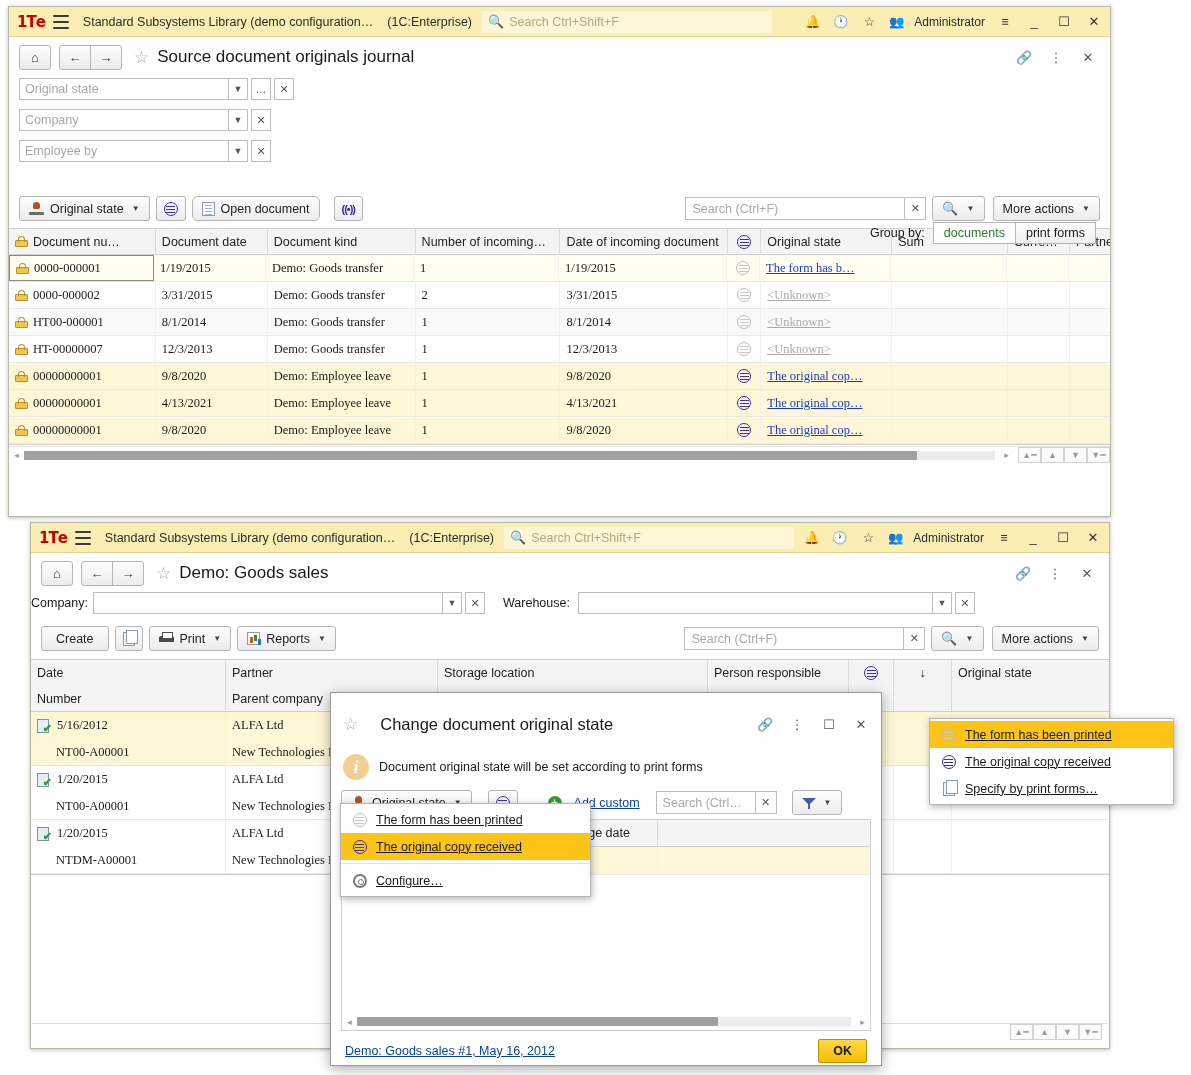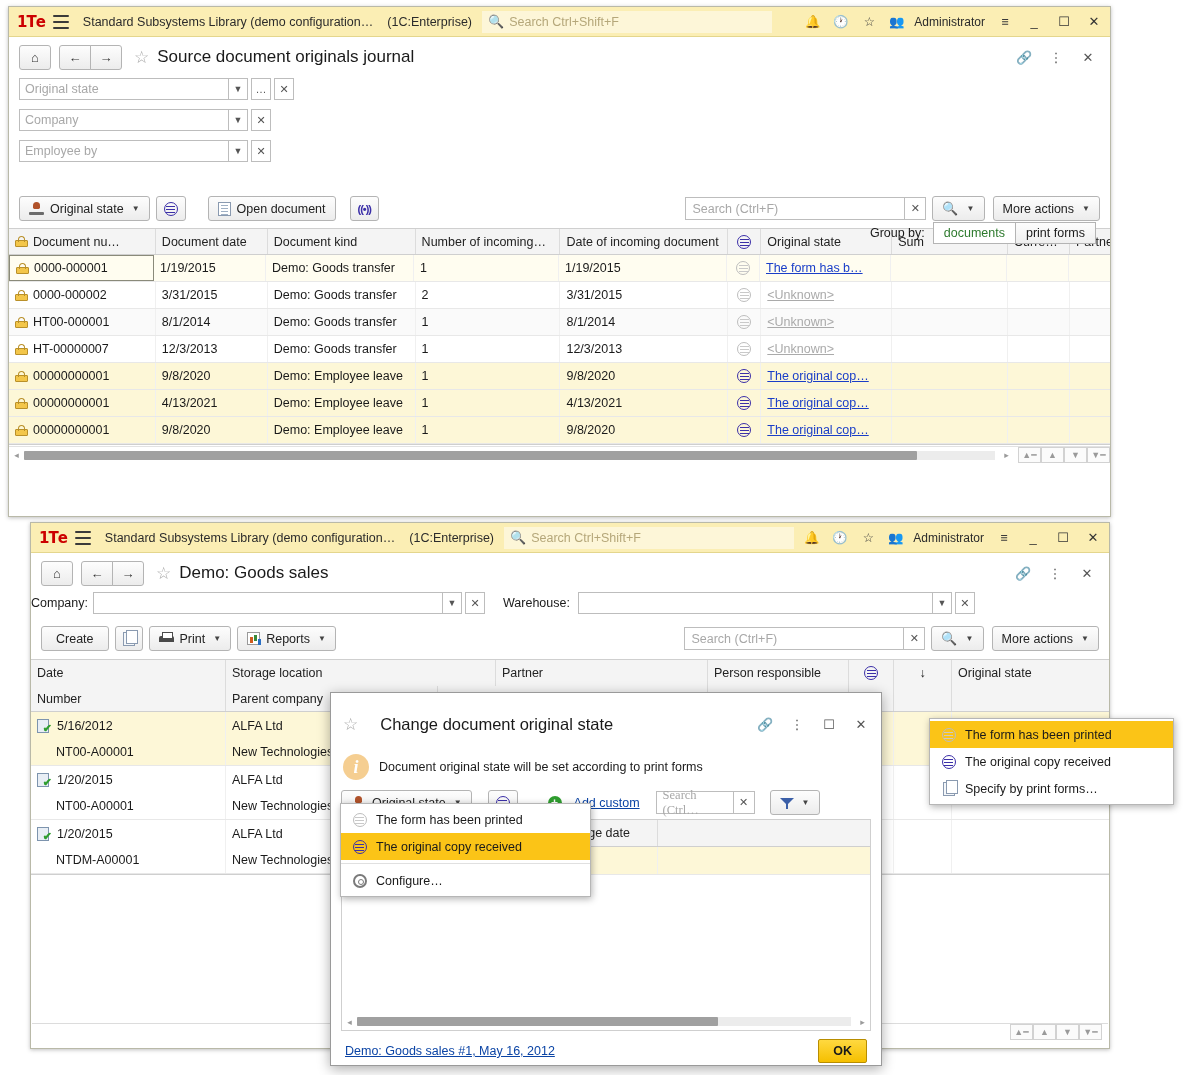--- a/index.html
+++ b/index.html
@@ -88,21 +88,21 @@
     display:flex; align-items:center; color:#a8a8a8; font-size:12.5px;
   }
   .searchclr { height:23px; width:21px; border:1px solid #bdbdbd; border-left:none; background:#fff;
     display:flex; align-items:center; justify-content:center; color:#555; font-size:11px; cursor:pointer;}
 
   
   .grid { border-top:1px solid #cfcfcf; border-bottom:1px solid #cfcfcf; }
   .gridhead { display:flex; background:#f4f4f4; border-bottom:1px solid #cfcfcf; height:26px; }
   .gh { display:flex; align-items:center; padding:0 6px; font-size:12.5px; color:#222;
         border-right:1px solid #dcdcdc; overflow:hidden; white-space:nowrap;}
-  .grow { display:flex; height:27px; border-bottom:1px solid #e8e8e8;}
+  .grow { display:flex; height:27px; border-bottom:1px solid #e8e8e8;font-family:Liberation Serif, serif;}
   .gc { display:flex; align-items:center; padding:0 6px; font-size:12.5px; overflow:hidden; white-space:nowrap;
         border-right:1px solid #f0f0f0;}
   .grow.alt { background:#fafafa; }
   .grow.yel { background:#fdf7d7; }
   .grow.sel { background:#fffdf0; }
   .selcell { border:1px solid #8a8a7a; background:#fffdf0; }
   .lockico { width:13px; height:11px; margin-right:5px; flex:none; position:relative; }
   .blue-lnk { color:#1a3ec8; text-decoration:underline; }
   .gray-lnk { color:#aaa; text-decoration:underline; }
 
@@ -122,21 +122,21 @@
   .info-row { display:flex; align-items:center; padding:2px 12px 8px 12px;}
   .info-ico { width:26px; height:26px; border-radius:50%; background:#f5ce91; color:#fff;
               display:flex; align-items:center; justify-content:center; font-style:italic;
               font-family:"Liberation Serif", serif; font-size:18px; font-weight:bold; margin-right:10px; flex:none;}
   .dlgfoot { display:flex; align-items:center; padding:8px 14px 10px 14px;}
   .okbtn { margin-left:auto; height:24px; min-width:48px; padding:0 14px; background:linear-gradient(#ffd940,#f5bf00);
            border:1px solid #b88d00; border-radius:2px; font-weight:bold; font-size:12.5px; color:#1a1a1a;
            display:flex; align-items:center; justify-content:center; cursor:pointer;}
 
   
-  .menu { position:absolute; background:#fff; border:1px solid #b6b6b6; box-shadow:1px 2px 7px rgba(0,0,0,.3); padding:2px 0; z-index:60;}
+  .menu { position:absolute; background:#fff; border:1px solid #b6b6b6; box-shadow:1px 2px 7px rgba(0,0,0,.3); padding:2px 0; z-index:60;text-decoration:underline;}
   .mi { display:flex; align-items:center; height:27px; padding:0 16px 0 10px; font-size:12.5px; white-space:nowrap; cursor:pointer;}
   .mi.hl { background:#fbc417; }
   .mi .mico { width:17px; margin-right:8px; display:flex; align-items:center; justify-content:center; flex:none;}
   .msep { height:1px; background:#e0e0e0; margin:3px 0;}
 
   
   .ico-disc { display:inline-block; width:14px; height:14px; border-radius:50%; border:1.5px solid #3b2fa8; position:relative;}
   .ico-disc.gray { border-color:#bdbdbd;}
   .ico-disc:before { content:""; position:absolute; left:1.5px; right:1.5px; top:3px; height:1.2px; background:#3b2fa8;
                      box-shadow:0 3px 0 #3b2fa8, 0 6px 0 #3b2fa8;}
@@ -241,21 +241,21 @@
 
   <div class="cmdbar" style="margin-top:28px;">
     <div class="cbtn">
       <span class="stampico"></span>
       <span>Original state</span>
       <span class="caret">▼</span>
     </div>
     <div class="cbtn icononly">
       <span class="ico-disc"></span>
     </div>
-    <div class="cbtn" style="margin-left:16px;">
+    <div class="cbtn" style="margin-left:0;border-radius:6px;">
       <span class="docico"></span>
       <span>Open document</span>
     </div>
     <div class="cbtn icononly" style="margin-left:8px;">
       <span class="wave">((•))</span>
     </div>
     <div class="searchbox">
       <div class="searchinput">Search (Ctrl+F)</div>
       <div class="searchclr">✕</div>
       <div class="cbtn" style="margin-left:6px;">
@@ -543,22 +543,22 @@
       <div class="cbtn" style="margin-left:8px;">
         <span>More actions</span>
         <span class="caret">▼</span>
       </div>
     </div>
   </div>
 
   <div class="grid" style="margin-top:4px;">
     <div class="gridhead" style="border-bottom:none;">
       <div class="gh" style="width:195px;">Date</div>
+      <div class="gh" style="width:212px;">Partner</div>
       <div class="gh" style="width:270px;">Storage location</div>
-      <div class="gh" style="width:212px;">Partner</div>
       <div class="gh" style="width:141px;">Person responsible</div>
       <div class="gh" style="width:45px;justify-content:center;">
         <span class="ico-disc"></span>
       </div>
       <div class="gh" style="width:58px;justify-content:center;">↓</div>
       <div class="gh" style="width:157px;border-right:none;">Original state</div>
     </div>
     <div class="gridhead">
       <div class="gh" style="width:195px;">Number</div>
       <div class="gh" style="width:212px;">Parent company</div>
@@ -670,21 +670,21 @@
       <span class="stampico"></span>
       <span>Original state</span>
       <span class="caret">▼</span>
     </div>
     <div class="cbtn icononly" style="margin-left:10px;">
       <span class="ico-disc"></span>
     </div>
     <span class="plusico" style="margin-left:24px;">+</span>
     <span class="lnk" style="margin-left:6px;">Add custom</span>
     <div style="display:flex;align-items:center;margin-left:10px;">
-      <div class="searchinput" style="width:78px;font-family:Liberation Serif, serif;">Search (Ctrl…</div>
+      <div class="searchinput" style="width:100px;">Search (Ctrl…</div>
       <div class="searchclr">✕</div>
     </div>
     <div class="cbtn" style="margin-left:9px;">
       <span class="filterico"></span>
       <span class="caret">▼</span>
     </div>
   </div>
 
   <div style="margin:0 10px; border:1px solid #cfcfcf; height:212px; position:relative; background:#fff;">
     <div class="gridhead" style="height:27px;">

